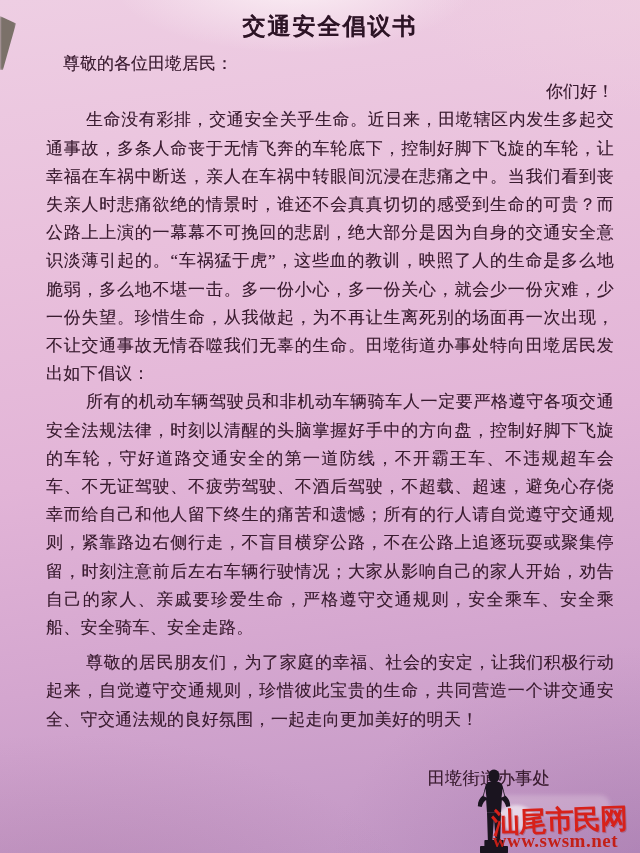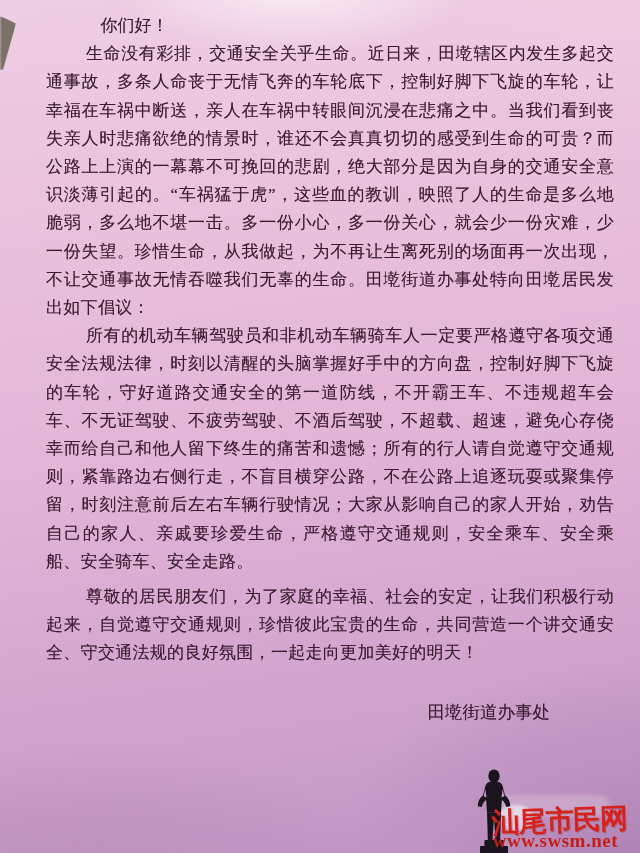--- a/index.html
+++ b/index.html
@@ -20,21 +20,21 @@
   }
   .paper-content { position:relative; padding:12px 26px 0 46px; color:#3a1c30; }
   .title {
     margin:0 0 8px; text-align:center; font-size:23px; font-weight:bold;
     letter-spacing:2px; color:#2c1425; line-height:30px;
     text-shadow:0 0 .6px rgba(60,20,50,.55);
   }
   .line, .body-para { margin:0; font-size:17px; line-height:28.2px; color:#3a1c30;
     text-shadow:0 0 .5px rgba(58,28,48,.45); }
   .salutation { text-indent:1em; }
-  .greeting { text-indent:3.2em; }
+  .greeting { text-indent:3.2em;text-align:right; }
   .body-para { text-align:justify; text-justify:inter-ideograph; text-indent:2.35em; letter-spacing:.3px; }
   .para-4 { margin-top:7px; }
   .signature { margin:30px 0 0; text-align:right; padding-right:64px; font-size:17.5px;
     line-height:28px; color:#3a1c30; text-shadow:0 0 .5px rgba(58,28,48,.45); }
   .watermark { position:absolute; right:0; bottom:0; width:240px; height:130px; }
   .wm-ghost { position:absolute; right:106px; bottom:22px; width:36px; height:26px;
     background:rgba(255,255,255,.55); border-radius:50%; filter:blur(1.5px); }
   .wm-ghost2 { position:absolute; right:30px; bottom:36px; width:120px; height:22px;
     background:rgba(230,210,225,.35); border-radius:10px; filter:blur(2px); }
   .wm-figure { position:absolute; right:128px; bottom:0; width:36px; height:84px; }
@@ -53,20 +53,22 @@
   }
 </style>
 </head>
 <body>
 
 <div class="photo">
 
   <div class="corner-sliver"></div>
 
   <div class="paper-content">
+    <h1 class="title">交通安全倡议书</h1>
+    <p class="line salutation">尊敬的各位田墘居民：</p>
     <p class="line greeting">你们好！</p>
     <p class="body-para">生命没有彩排，交通安全关乎生命。近日来，田墘辖区内发生多起交通事故，多条人命丧于无情飞奔的车轮底下，控制好脚下飞旋的车轮，让幸福在车祸中断送，亲人在车祸中转眼间沉浸在悲痛之中。当我们看到丧失亲人时悲痛欲绝的情景时，谁还不会真真切切的感受到生命的可贵？而公路上上演的一幕幕不可挽回的悲剧，绝大部分是因为自身的交通安全意识淡薄引起的。“车祸猛于虎”，这些血的教训，映照了人的生命是多么地脆弱，多么地不堪一击。多一份小心，多一份关心，就会少一份灾难，少一份失望。珍惜生命，从我做起，为不再让生离死别的场面再一次出现，不让交通事故无情吞噬我们无辜的生命。田墘街道办事处特向田墘居民发出如下倡议：</p>
     <p class="body-para">所有的机动车辆驾驶员和非机动车辆骑车人一定要严格遵守各项交通安全法规法律，时刻以清醒的头脑掌握好手中的方向盘，控制好脚下飞旋的车轮，守好道路交通安全的第一道防线，不开霸王车、不违规超车会车、不无证驾驶、不疲劳驾驶、不酒后驾驶，不超载、超速，避免心存侥幸而给自己和他人留下终生的痛苦和遗憾；所有的行人请自觉遵守交通规则，紧靠路边右侧行走，不盲目横穿公路，不在公路上追逐玩耍或聚集停留，时刻注意前后左右车辆行驶情况；大家从影响自己的家人开始，劝告自己的家人、亲戚要珍爱生命，严格遵守交通规则，安全乘车、安全乘船、安全骑车、安全走路。</p>
     <p class="body-para para-4">尊敬的居民朋友们，为了家庭的幸福、社会的安定，让我们积极行动起来，自觉遵守交通规则，珍惜彼此宝贵的生命，共同营造一个讲交通安全、守交通法规的良好氛围，一起走向更加美好的明天！</p>
     <p class="signature">田墘街道办事处</p>
 
   </div>
 
   <div class="watermark">
     <div class="wm-ghost2"></div>

